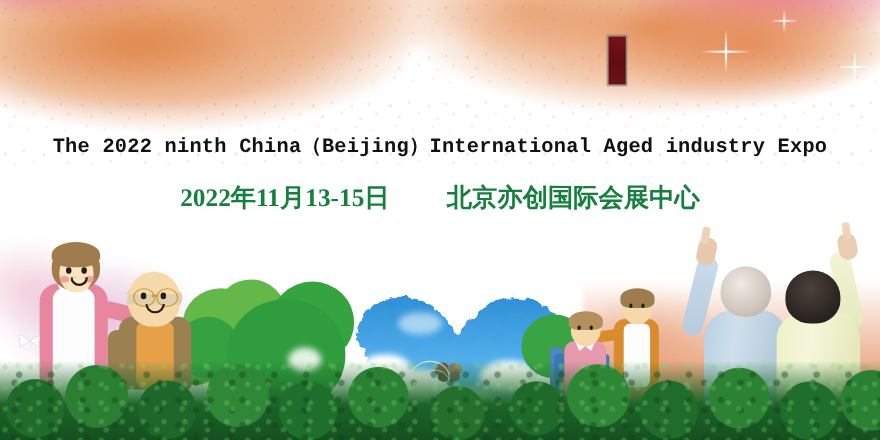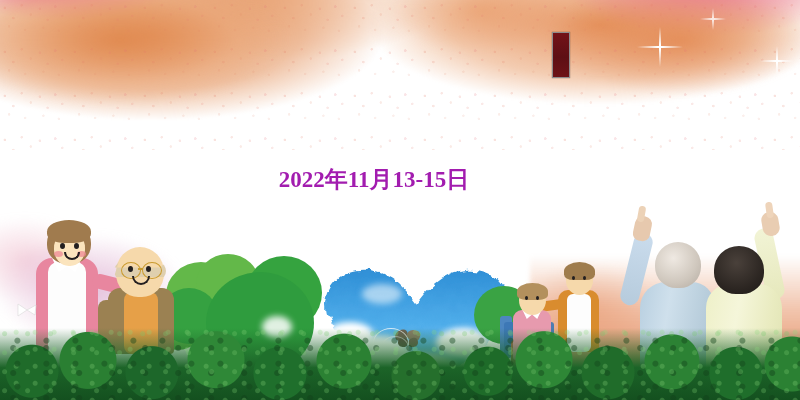--- a/index.html
+++ b/index.html
@@ -122,21 +122,21 @@
     position:absolute;left:0;top:125px;width:800px;
     text-align:center;
     font-family:"Liberation Mono","DejaVu Sans Mono",monospace;
     font-size:18.5px;font-weight:700;letter-spacing:.2px;
     color:#111;white-space:nowrap;line-height:1;
   }
   .info-row{
     position:absolute;left:0;top:168px;width:800px;
     display:flex;justify-content:center;align-items:baseline;
     font-family:"Liberation Serif","DejaVu Serif",serif;
-    font-size:23px;font-weight:700;color:#a21caf;line-height:1;
+    font-size:23px;font-weight:700;color:#15803d;line-height:1;
     white-space:nowrap;
   }
   .info-date{margin-right:52px;}
 
   
   .sky-heart{
     position:absolute;left:318px;top:258px;width:198px;height:142px;
     overflow:hidden;
   }
   .sky-heart .heart-shape{
@@ -288,23 +288,25 @@
   <div class="sparkle spk1"></div>
   <div class="sparkle spk2"></div>
   <div class="sparkle spk3"></div>
 
   <div class="wash wash-left-low"></div>
   <div class="wash wash-right-low2"></div>
   <div class="wash wash-right-low"></div>
 
   <div class="seal"></div>
 
+  <div class="title-en">The 2022 ninth China（Beijing）International Aged industry Expo</div>
 
   <div class="info-row">
     <span class="info-date">2022年11月13-15日</span>
+    <span class="info-venue">北京亦创国际会展中心</span>
   </div>
 
   <div class="sky-heart">
     <svg class="heart-shape" viewBox="0 0 198 142" xmlns="http://www.w3.org/2000/svg" aria-hidden="true">
       <defs>
         <linearGradient id="skyg" x1="0" y1="0" x2="0" y2="1">
           <stop offset="0%" stop-color="#2f8fd6"></stop>
           <stop offset="45%" stop-color="#4fadea"></stop>
           <stop offset="100%" stop-color="#8fd0f2"></stop>
         </linearGradient>

